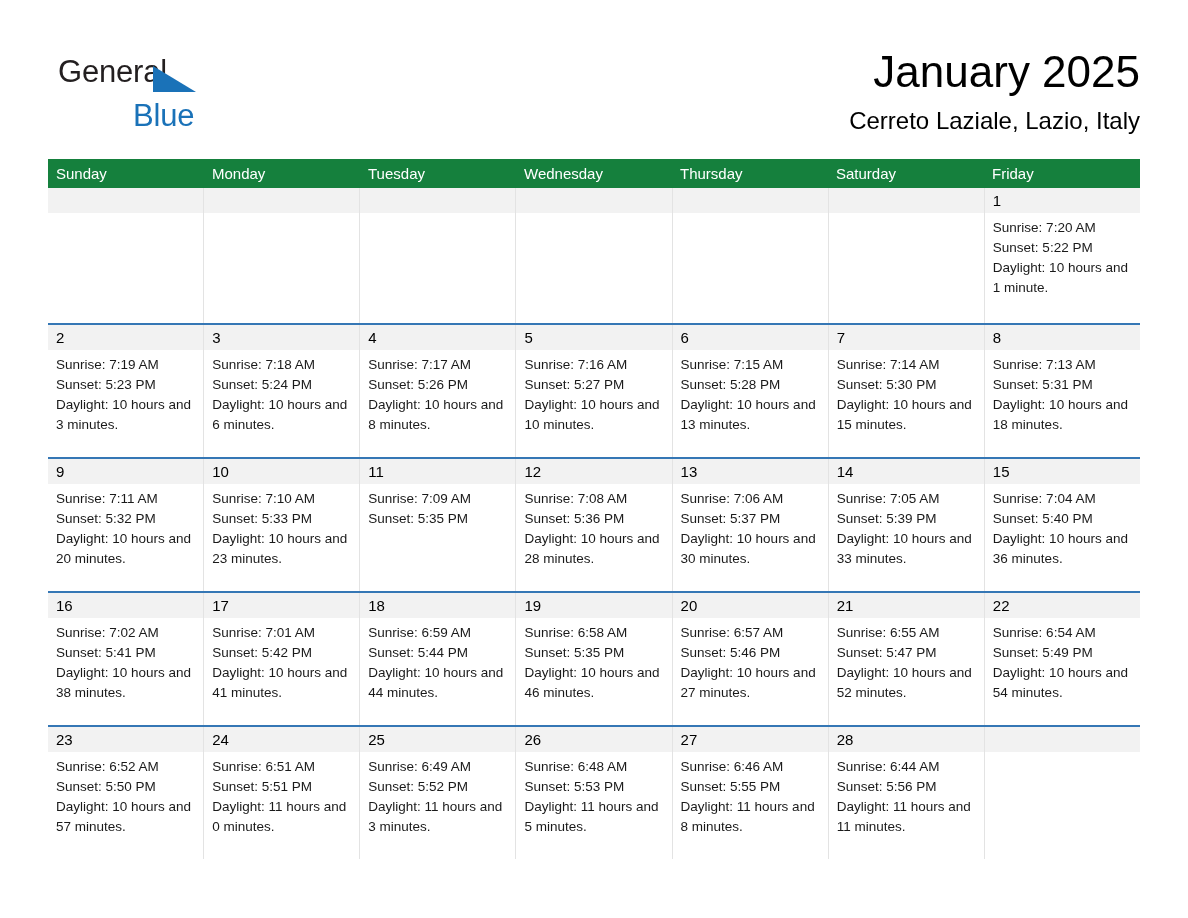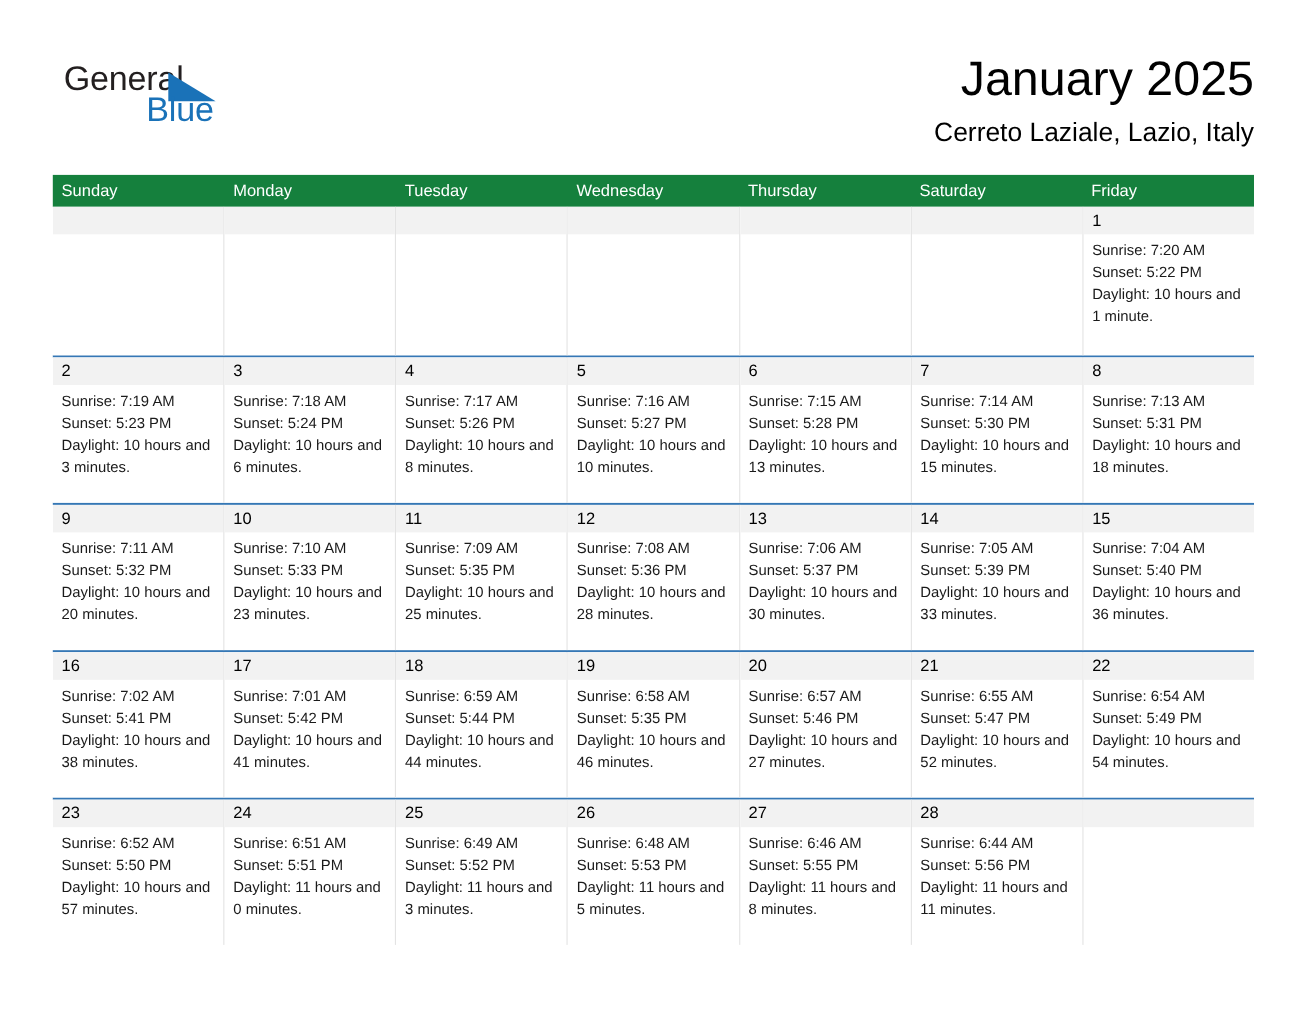--- a/index.html
+++ b/index.html
@@ -54,21 +54,21 @@
     left: 95px;
     top: 12px;
     width: 0;
     height: 0;
     border-left: 43px solid #1a72b8;
     border-top: 26px solid transparent;
   }
   .brand-blue {
     position: absolute;
     left: 75px;
-    top: 28px;
+    top: 44px;
     font-size: 31px;
     line-height: 36px;
     color: #1a72b8;
     letter-spacing: -0.2px;
     white-space: nowrap;
   }
 
   .title-block {
     position: absolute;
     right: 0;
@@ -297,21 +297,20 @@
               <div class="day-line">Sunrise: 7:10 AM</div>
               <div class="day-line">Sunset: 5:33 PM</div>
               <div class="day-line wrap">Daylight: 10 hours and 23 minutes.</div>
             </div>
           </div>
           <div class="day-cell">
             <div class="daynum-band"><span class="daynum">11</span></div>
             <div class="day-body">
               <div class="day-line">Sunrise: 7:09 AM</div>
               <div class="day-line">Sunset: 5:35 PM</div>
-              <div class="day-line wrap">Daylight: 10 hours and 25 minutes.</div>
             </div>
           </div>
           <div class="day-cell">
             <div class="daynum-band"><span class="daynum">12</span></div>
             <div class="day-body">
               <div class="day-line">Sunrise: 7:08 AM</div>
               <div class="day-line">Sunset: 5:36 PM</div>
               <div class="day-line wrap">Daylight: 10 hours and 28 minutes.</div>
             </div>
           </div>

